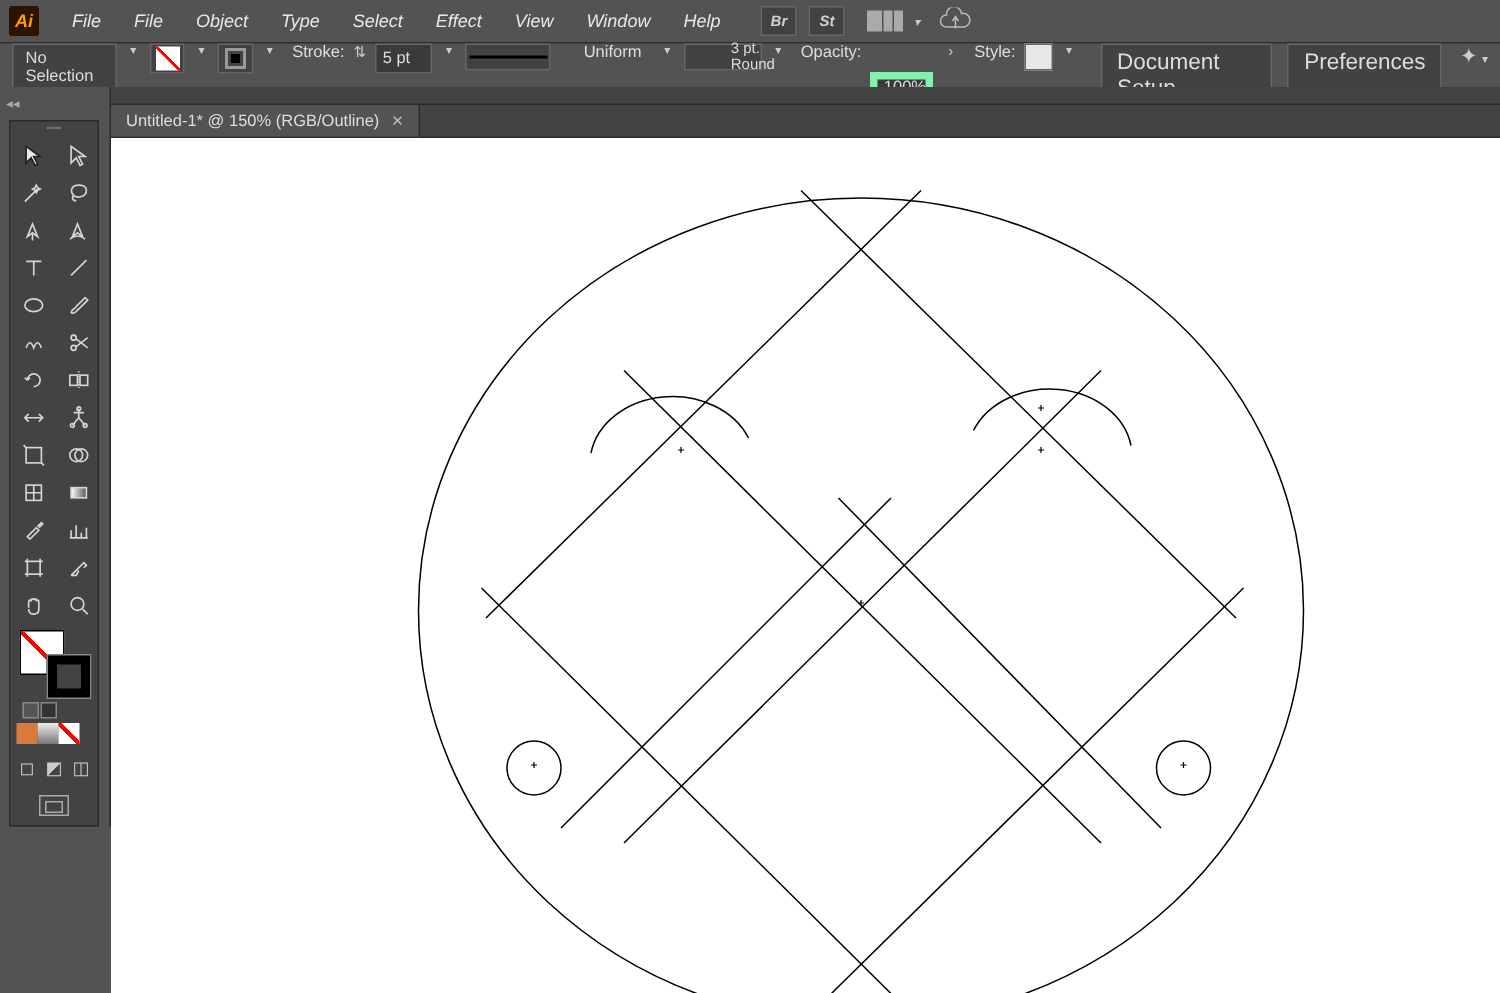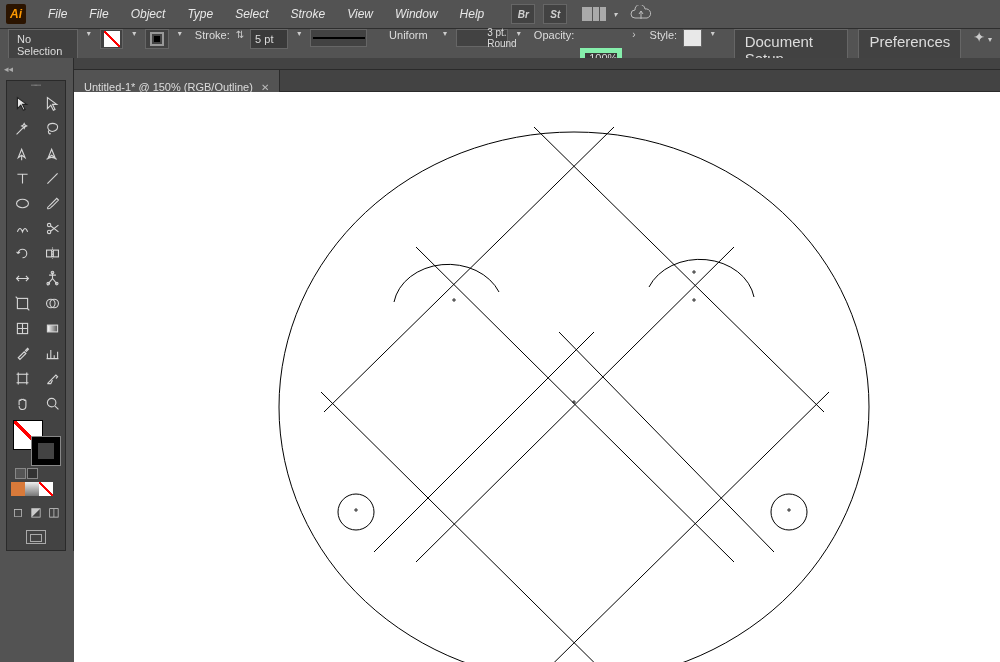--- a/index.html
+++ b/index.html
@@ -63,41 +63,41 @@
   .csw.wh { background:#fff; position:relative;}
   .csw.wh::after{content:"";position:absolute;inset:0;background:linear-gradient(to top right,transparent 44%,red 44%,red 56%,transparent 56%);}
   .drawmodes { display:flex; gap:2px; justify-content:center; margin-top:8px;}
   .dm { width:16px;height:16px; color:#ccc; font-size:12px; display:flex;align-items:center;justify-content:center;}
   .screenmode { display:flex; justify-content:center; margin-top:10px;}
   .screenmode .sm { width:20px;height:14px; border:1px solid #aaa; position:relative;}
   .screenmode .sm::after{content:"";position:absolute;left:3px;top:3px;width:10px;height:6px;border:1px solid #aaa;}
 
   
   .tabstrip { position:absolute; left:74px; top:70px; right:0; height:22px; background:#434343; display:flex; border-bottom:1px solid #2a2a2a;}
-  .doctab { background:#535353; color:#ddd; font-size:11px; padding:17px 10px; display:flex; align-items:center; gap:8px; border-right:1px solid #2a2a2a;}
+  .doctab { background:#535353; color:#ddd; font-size:11px; padding:4px 10px; display:flex; align-items:center; gap:8px; border-right:1px solid #2a2a2a;}
   .doctab .x { font-size:10px; color:#bbb;}
 
   
   .canvas { position:absolute; left:74px; top:92px; right:0; bottom:0; background:#ffffff;}
   .canvas svg { width:100%; height:100%; }
 
   
   .topdark { position:absolute; left:0; top:58px; right:0; height:12px; background:#434343; border-bottom:1px solid #2a2a2a;}
 </style>
 </head>
 <body>
 
 <div class="menubar">
   <div class="app-logo">Ai</div>
   <div class="menu-item">File</div>
   <div class="menu-item">File</div>
   <div class="menu-item">Object</div>
   <div class="menu-item">Type</div>
   <div class="menu-item">Select</div>
-  <div class="menu-item">Stroke</div>
+  <div class="menu-item">Effect</div>
   <div class="menu-item">View</div>
   <div class="menu-item">Window</div>
   <div class="menu-item">Help</div>
   <div class="menu-spacer"></div>
   <div class="menu-iconbox">Br</div>
   <div class="menu-iconbox">St</div>
   <div class="menu-group">
     <div class="arrange-icon">
         <span></span>
         <span></span>

